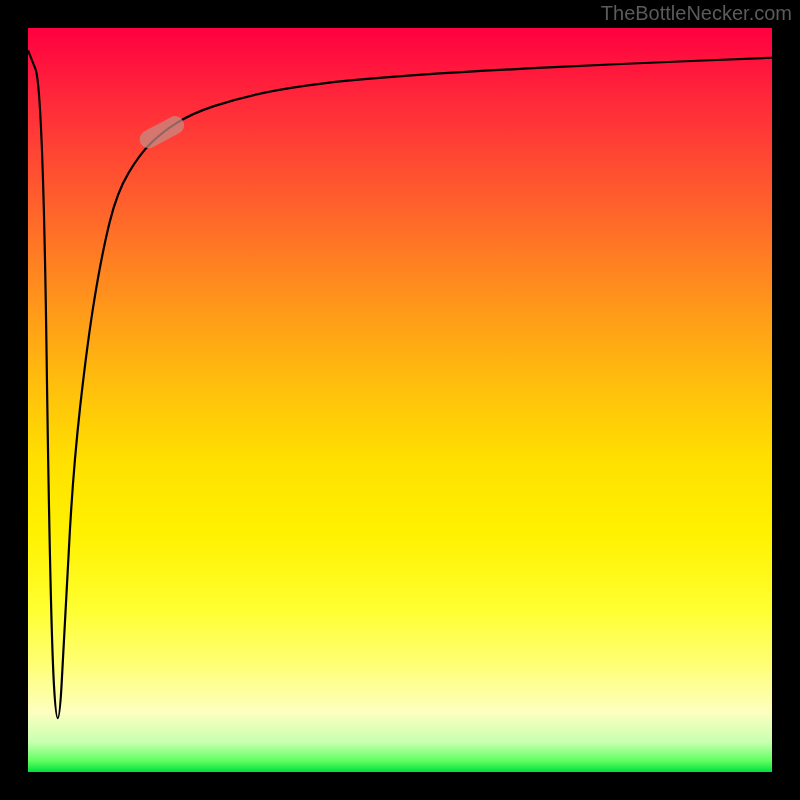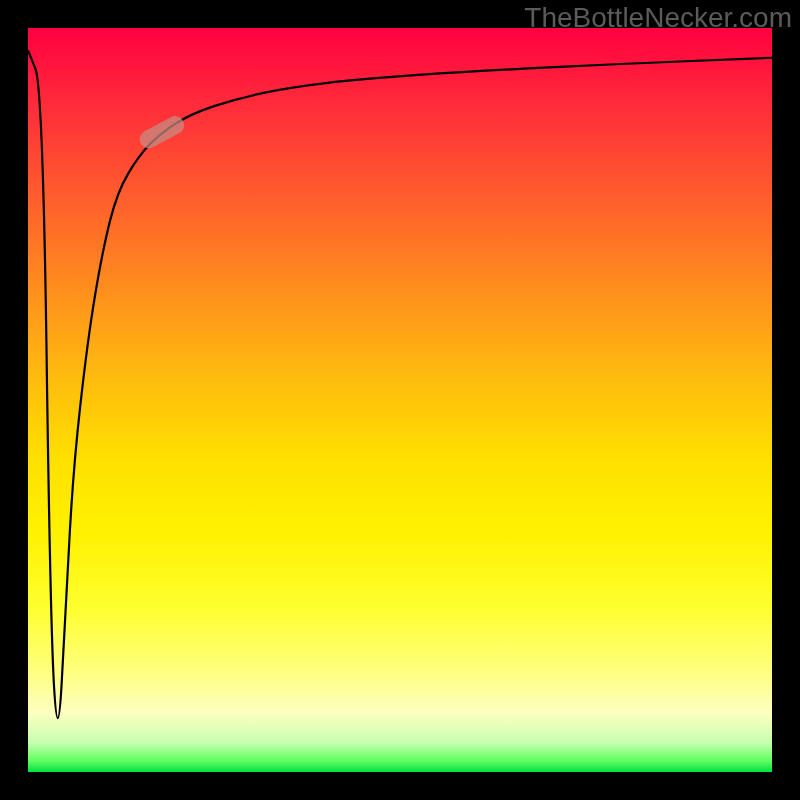--- a/index.html
+++ b/index.html
@@ -9,21 +9,21 @@
     overflow: hidden;
     position: relative;
     font-family: Arial, Helvetica, sans-serif;
     background: #000;
   }
   .watermark {
     position: absolute;
     top: 2px;
     right: 8px;
     color: #5b5b5b;
-    font-size: 28px;
+    font-size: 20px;
     z-index: 10;
   }
   .plot-frame {
     position: absolute;
     top: 28px;
     left: 28px;
     width: 744px;
     height: 744px;
     overflow: hidden;
   }

